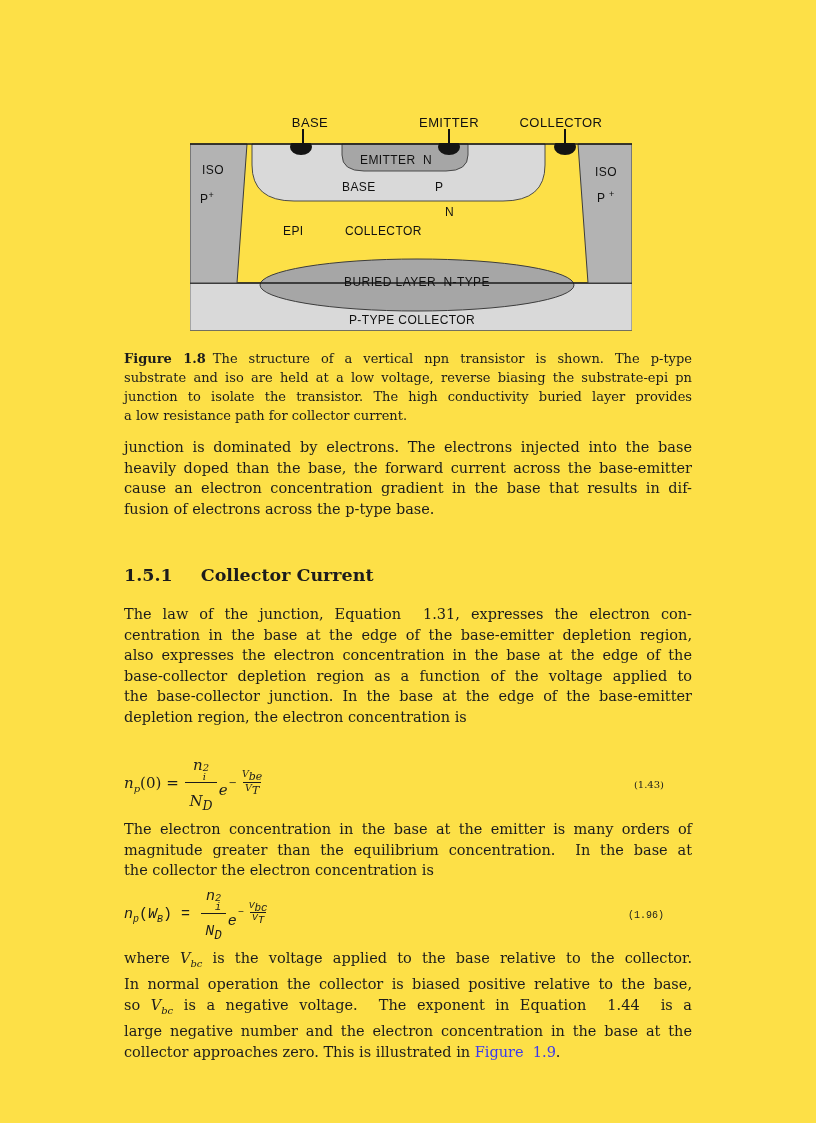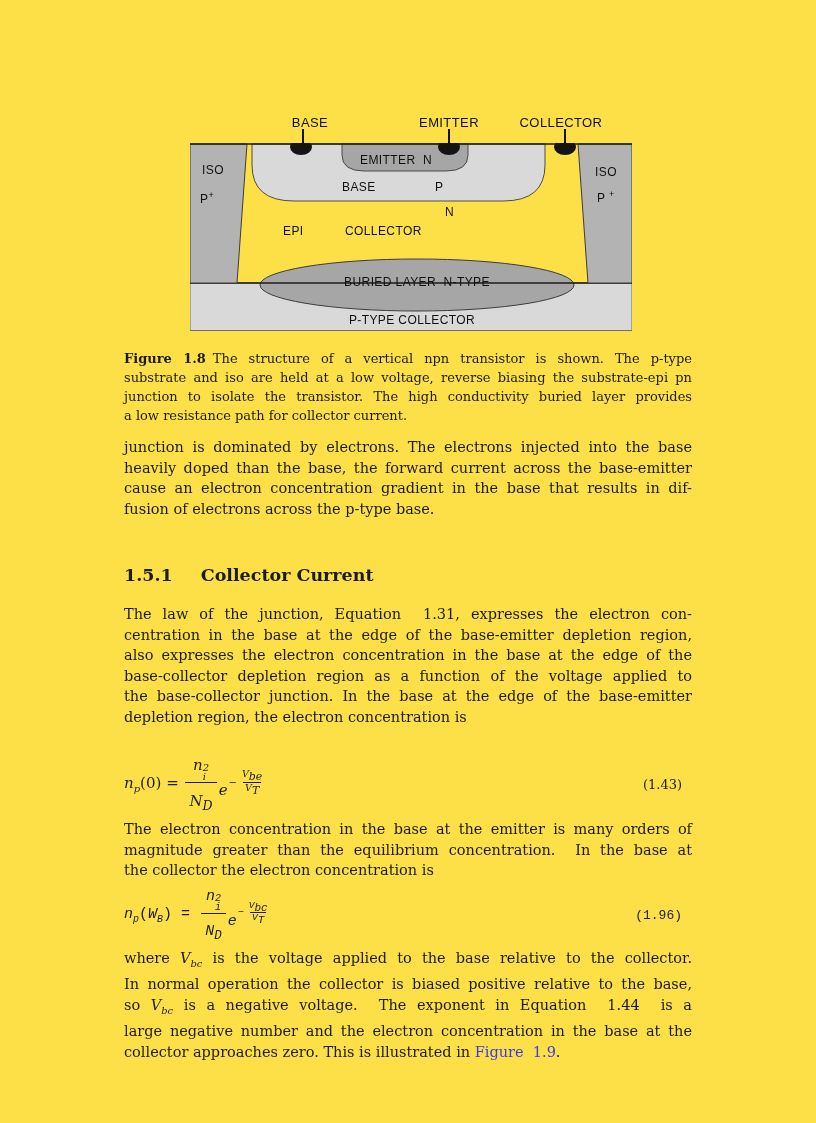--- a/index.html
+++ b/index.html
@@ -38,22 +38,22 @@
   .tok sub{font-size:10px;}
   .frac{display:inline-flex;flex-direction:column;align-items:center;margin:0 2px;}
   .frac .num{display:block;padding:0 4px 1px;}
   .frac .den{display:block;border-top:1.3px solid #1c1c1c;padding:9px 4px 0;}
   .supsub{display:inline-flex;flex-direction:column;font-size:10px;line-height:9px;
           vertical-align:-1px;font-style:italic;}
   .exp{display:inline-flex;align-items:center;vertical-align:9px;margin-left:1px;}
   .exp .minus{font-style:normal;font-size:10px;margin-right:1px;}
   .sfrac .num,.sfrac .den{font-size:9.5px;line-height:10px;padding:0 2px;}
   .sfrac sub{font-size:11px;}
-  .eq-tag{position:absolute;right:10px;top:50%;transform:translateY(-50%);
-          font-size:13px;font-style:normal;}
+  .eq-tag{position:absolute;right:28px;top:50%;transform:translateY(-50%);
+          font-size:10px;font-style:normal;}
 </style>
 </head>
 <body>
 
 <div class="page">
 
   <div class="figure">
 
     <div class="contact-label" style="left:85px;width:70px;">BASE</div>
     <div class="contact-label" style="left:219px;width:80px;">EMITTER</div>

